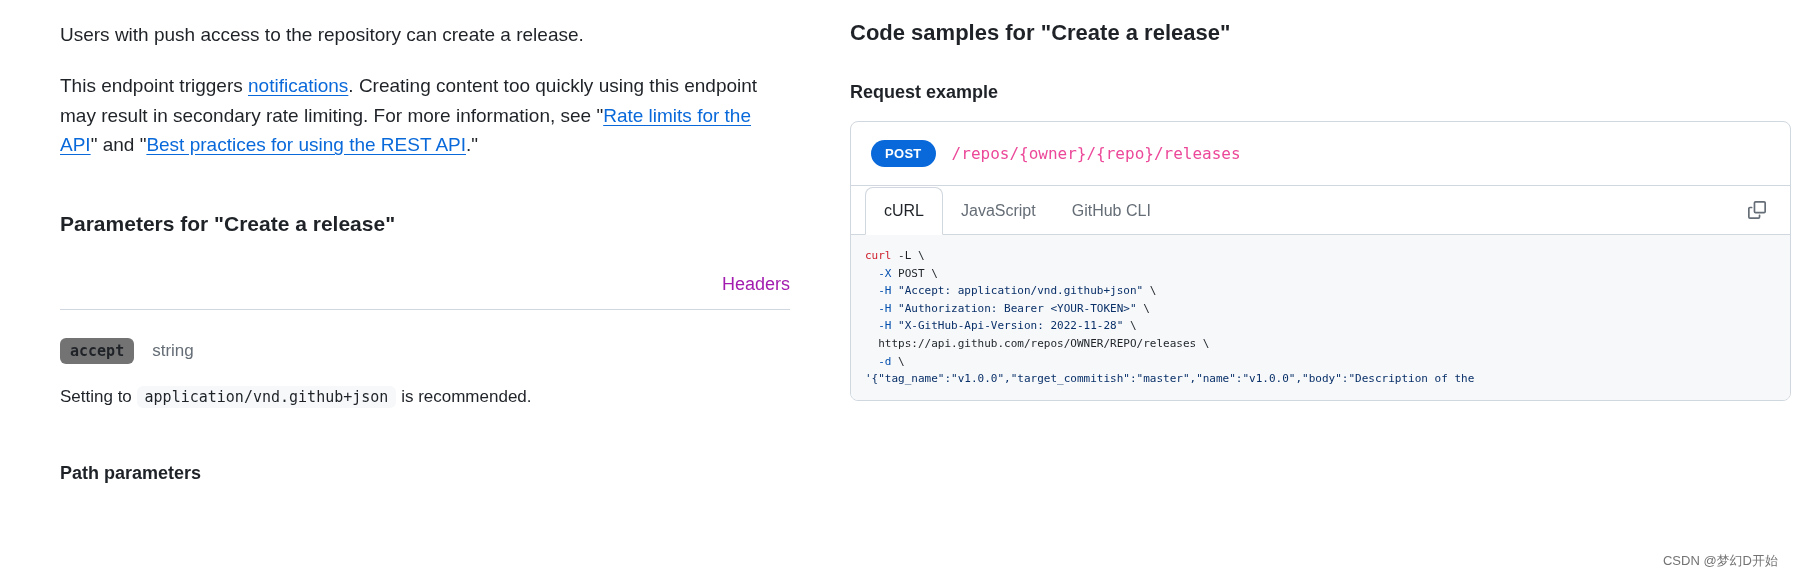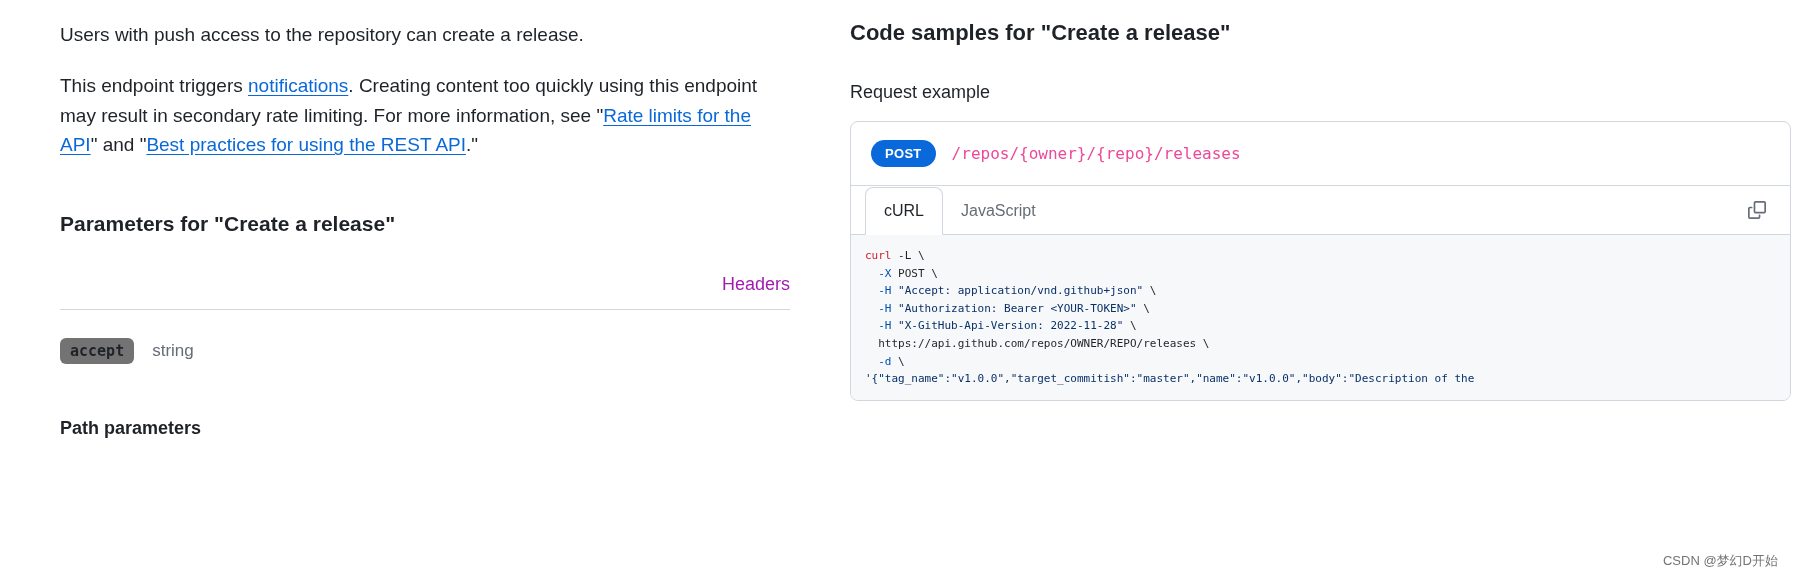--- a/index.html
+++ b/index.html
@@ -40,21 +40,21 @@
     background: #f6f8fa;
     border-radius: 6px;
     padding: 2px 8px;
     font-family: ui-monospace, SFMono-Regular, "SF Mono", Menlo, Consolas, monospace;
     font-size: 15px;
   }
   .path-heading { font-size: 18px; font-weight: 600; margin-top: 54px; }
 
   
   .right-heading { font-size: 22px; font-weight: 600; margin-bottom: 36px; }
-  .req-heading { font-size: 18px; font-weight: 400; margin-bottom: 18px; }
+  .req-heading { font-size: 18px; font-weight: 700; margin-bottom: 18px; }
 
   .sample-box {
     border: 1px solid #d0d7de;
     border-radius: 8px;
     overflow: hidden;
   }
   .endpoint-row {
     padding: 18px 20px;
     display: flex;
     align-items: center;
@@ -135,36 +135,40 @@
 
     <h3 class="section-heading">Parameters for "Create a release"</h3>
 
     <div class="sub-heading">Headers</div>
     <hr class="divider">
 
     <div class="param-row">
       <span class="code-badge">accept</span>
       <span class="param-type">string</span>
     </div>
+    <div class="param-desc">
+      <span>Setting to </span><span class="inline-code">application/vnd.github+json</span><span> is recommended.</span>
+    </div>
 
     <div class="path-heading">Path parameters</div>
   </div>
 
   <div class="right-col">
     <h3 class="right-heading">Code samples for "Create a release"</h3>
     <div class="req-heading">Request example</div>
 
     <div class="sample-box">
       <div class="endpoint-row">
         <span class="method-pill">POST</span>
         <span class="endpoint-path">/repos/{owner}/{repo}/releases</span>
       </div>
       <div class="tabs-row">
         <div class="tab active">cURL</div>
         <div class="tab">JavaScript</div>
+        <div class="tab">GitHub CLI</div>
         <div class="copy-icon">
           <svg width="18" height="18" viewBox="0 0 16 16" fill="currentColor">
               <path d="M0 6.75C0 5.784.784 5 1.75 5h1.5a.75.75 0 0 1 0 1.5h-1.5a.25.25 0 0 0-.25.25v7.5c0 .138.112.25.25.25h7.5a.25.25 0 0 0 .25-.25v-1.5a.75.75 0 0 1 1.5 0v1.5A1.75 1.75 0 0 1 9.25 16h-7.5A1.75 1.75 0 0 1 0 14.25Z"></path>
               <path d="M5 1.75C5 .784 5.784 0 6.75 0h7.5C15.216 0 16 .784 16 1.75v7.5A1.75 1.75 0 0 1 14.25 11h-7.5A1.75 1.75 0 0 1 5 9.25Zm1.75-.25a.25.25 0 0 0-.25.25v7.5c0 .138.112.25.25.25h7.5a.25.25 0 0 0 .25-.25v-7.5a.25.25 0 0 0-.25-.25Z"></path>
             </svg>
         </div>
       </div>
       <div class="code-block"><span class="tok-red">curl</span><span class="tok-plain"> -L \</span>
 <span class="tok-blue">  -X</span><span class="tok-plain"> POST \</span>
 <span class="tok-blue">  -H</span><span class="tok-str"> "Accept: application/vnd.github+json"</span><span class="tok-plain"> \</span>

